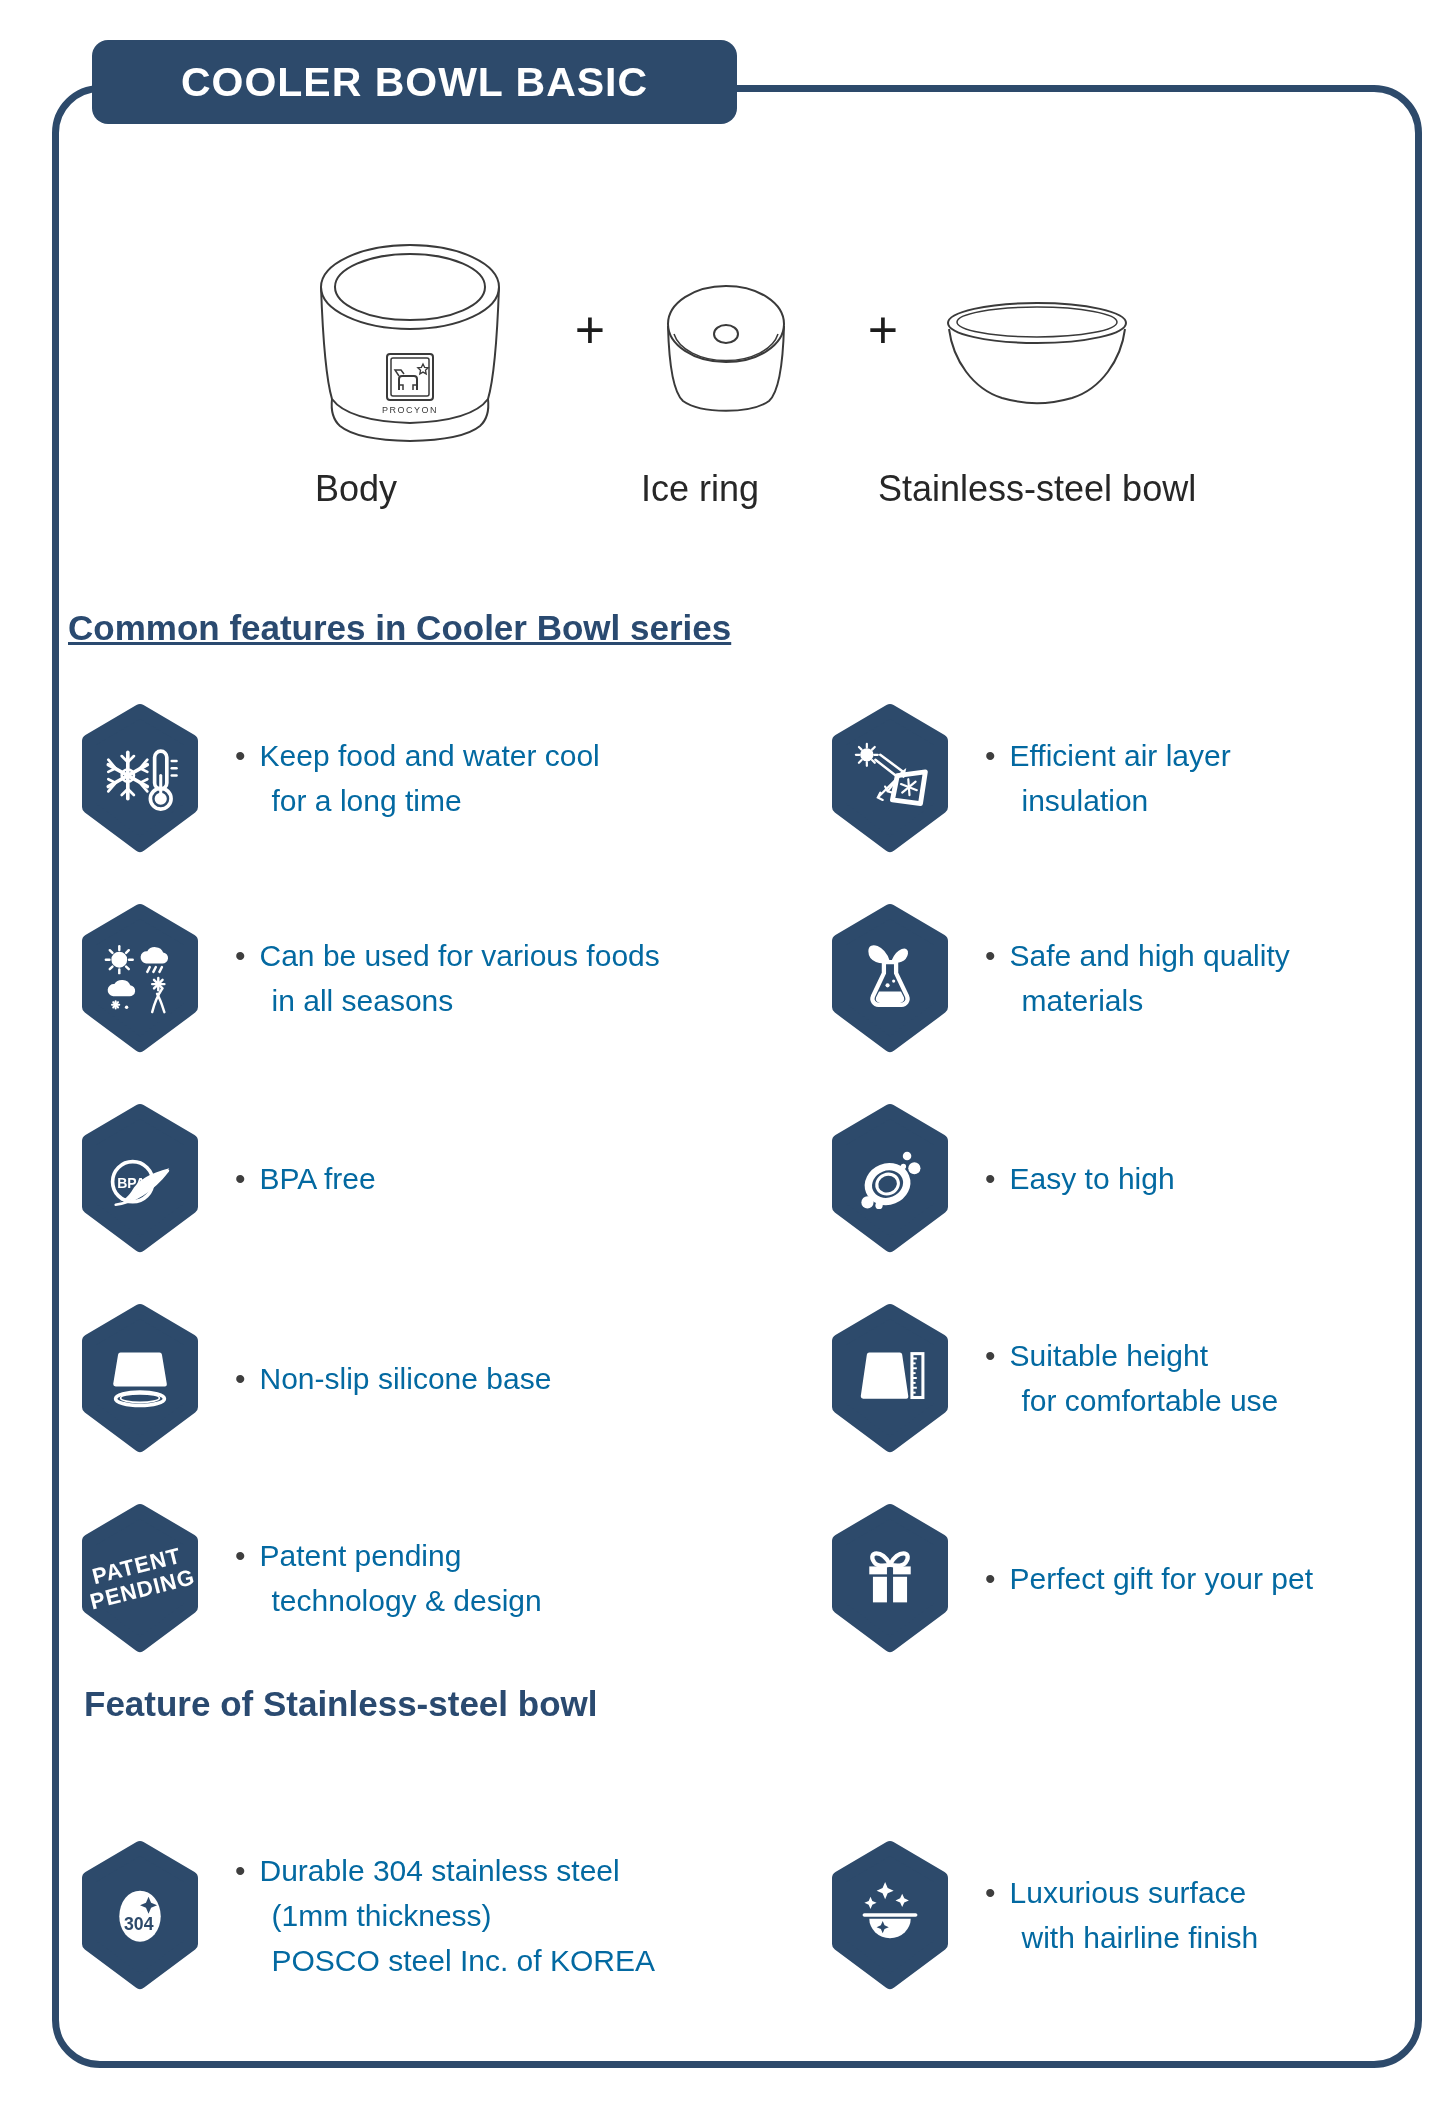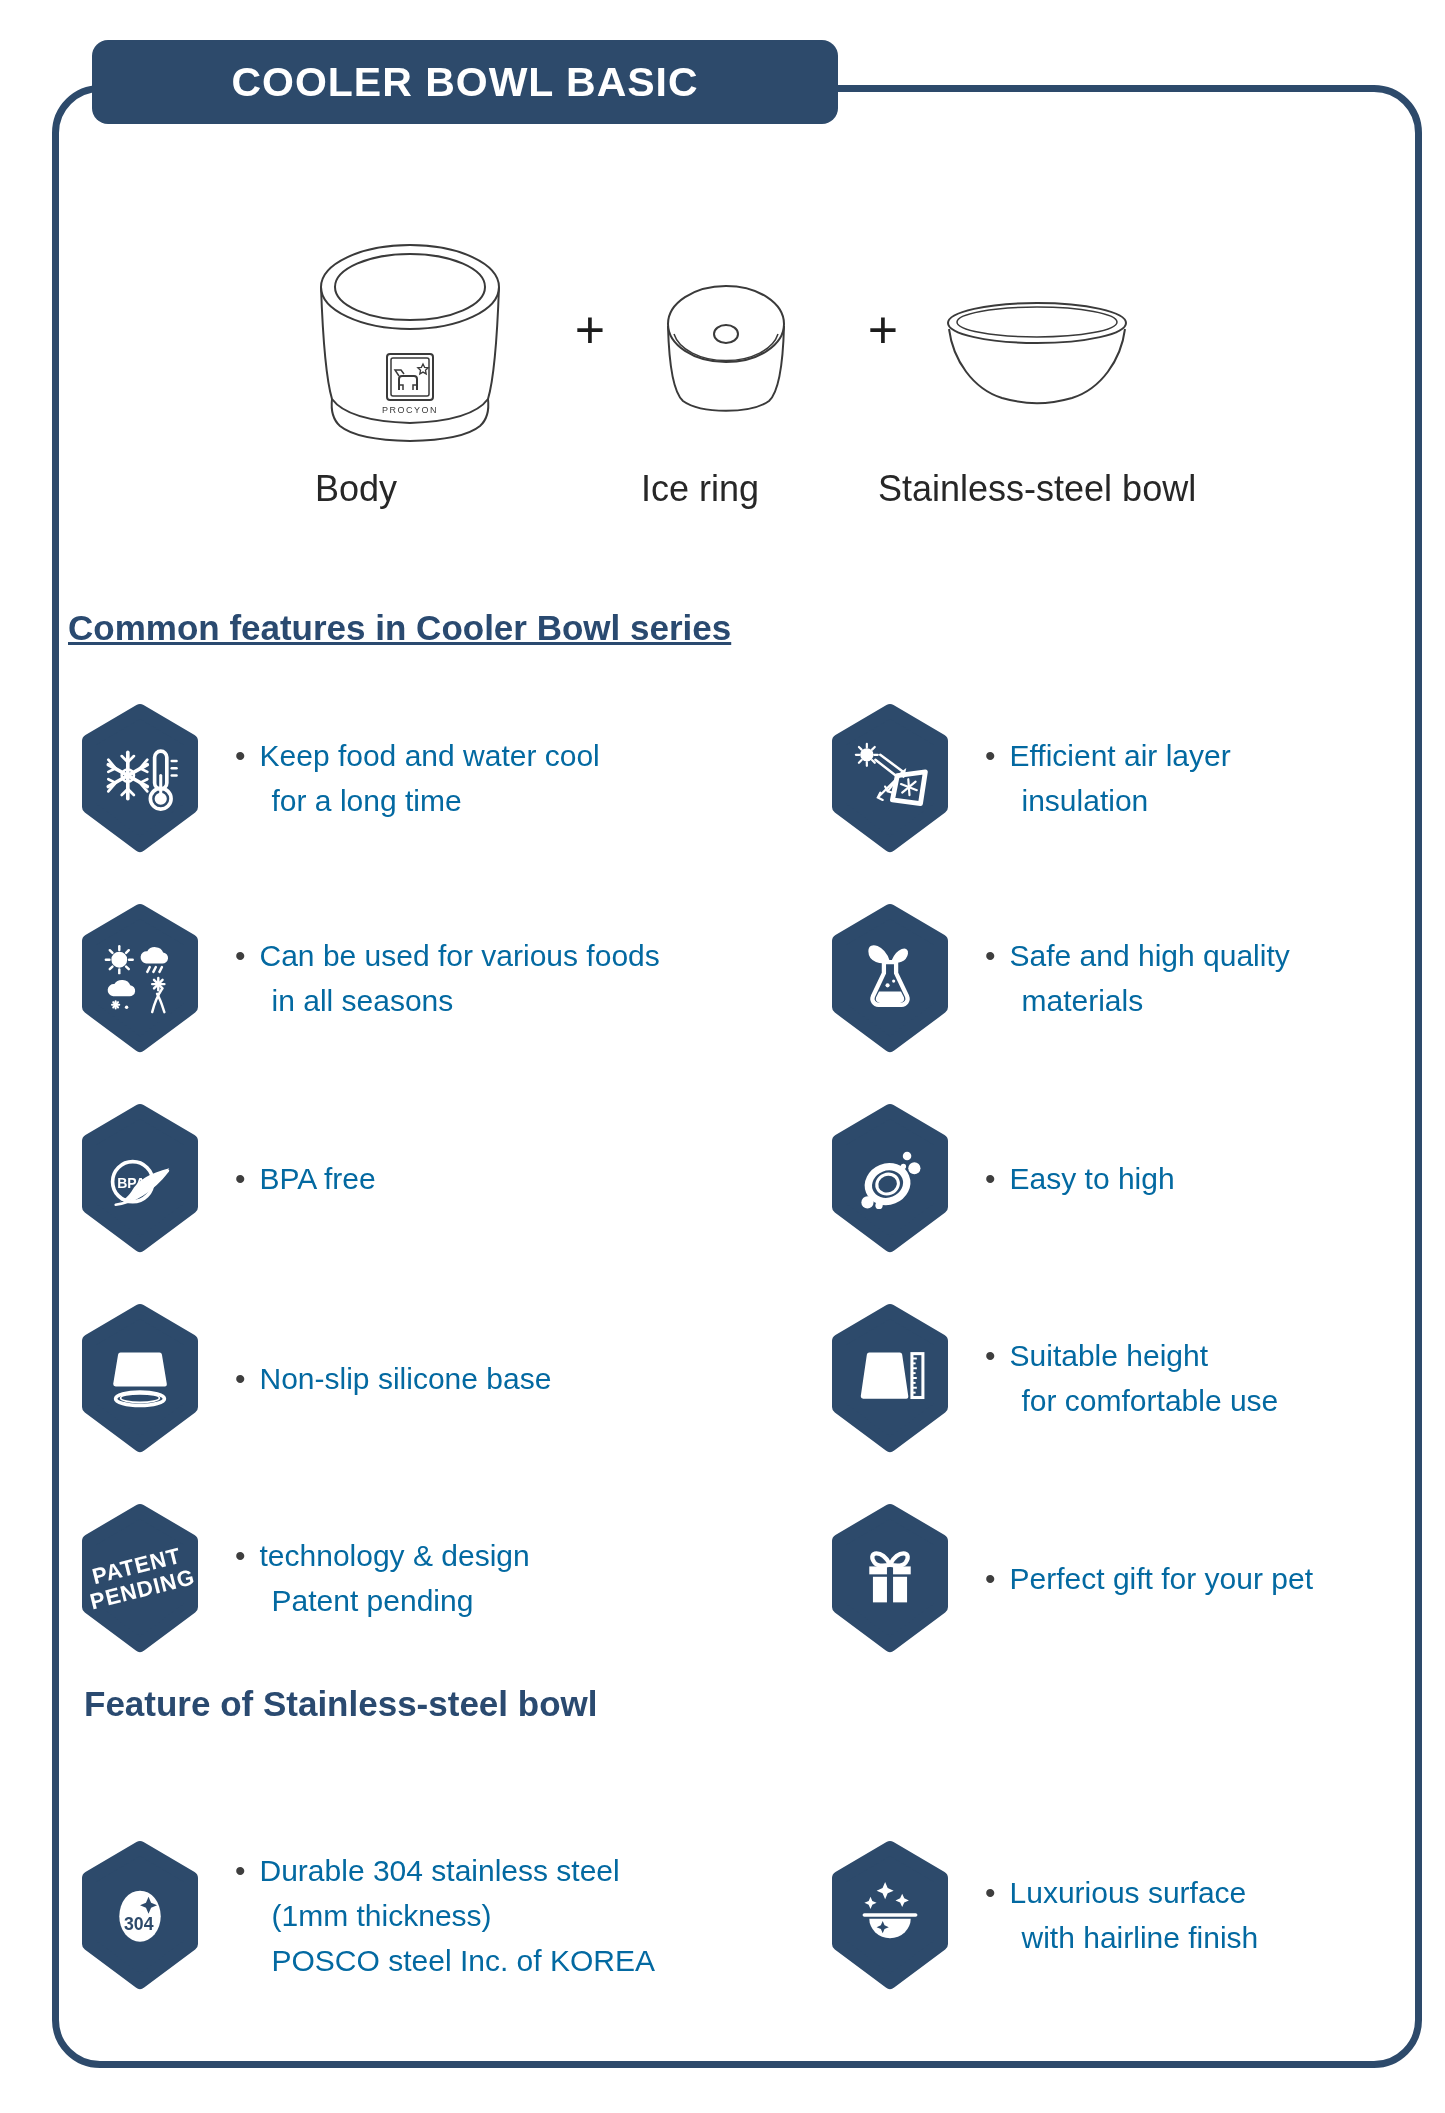--- a/index.html
+++ b/index.html
@@ -11,21 +11,21 @@
     overflow:hidden;
   }
   .page-border{
     position:absolute;left:52px;top:85px;
     width:1356px;height:1969px;
     border:7px solid #2d4a6b;
     border-radius:48px;
   }
   .title-banner{
     position:absolute;left:92px;top:40px;
-    width:746px;height:84px;
+    width:645px;height:84px;
     background:#2d4a6b;border-radius:16px;
     display:flex;align-items:center;justify-content:center;
     color:#ffffff;font-size:41px;font-weight:bold;letter-spacing:1px;
   }
   
   .part{position:absolute;}
   .part svg{display:block;}
   .plus{
     position:absolute;width:50px;text-align:center;
     font-size:52px;font-weight:300;color:#1c1c1c;line-height:50px;
@@ -382,22 +382,22 @@
       <div class="icon">
         <div class="patent-badge">
           <div>PATENT</div>
           <div>PENDING</div>
         </div>
       </div>
     </div>
     <div class="ftext">
       <span class="bullet">•</span>
       <div class="lines">
+        <div class="ln">Patent pending</div>
         <div class="ln">technology &amp; design</div>
-        <div class="ln">Patent pending</div>
       </div>
     </div>
   </div>
 
   <div class="feature">
     <div class="hex">
       <svg class="hexbg" width="130" height="150" viewBox="0 0 130 150">
           <polygon points="65,8 116,38 116,104 65,142 14,104 14,38" fill="#2d4a6b" stroke="#2d4a6b" stroke-width="14" stroke-linejoin="round"></polygon>
         </svg>
       <div class="icon">

